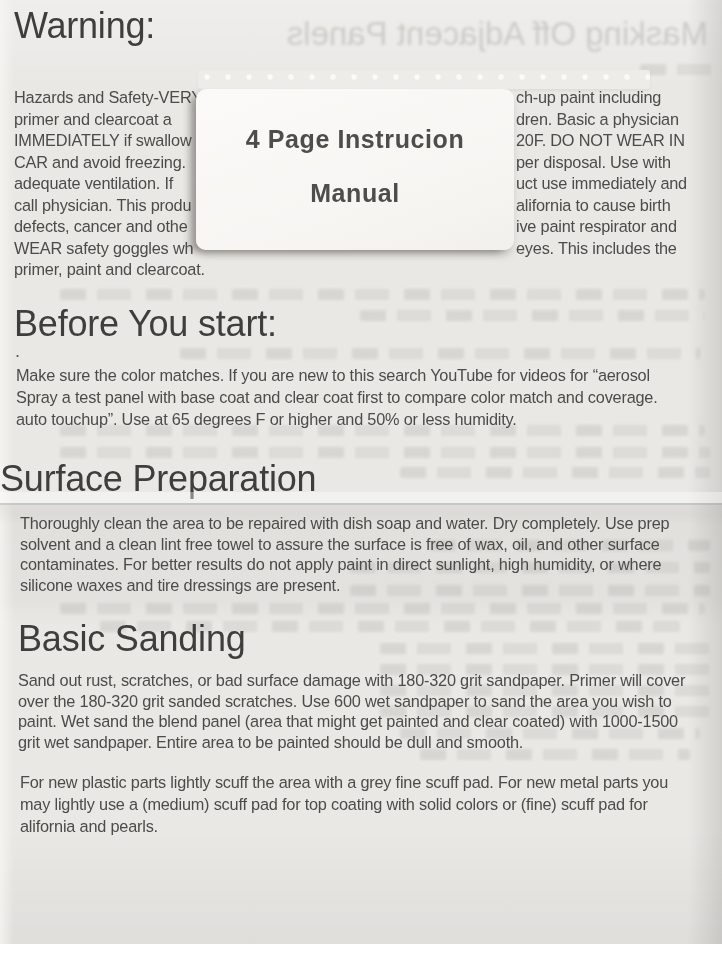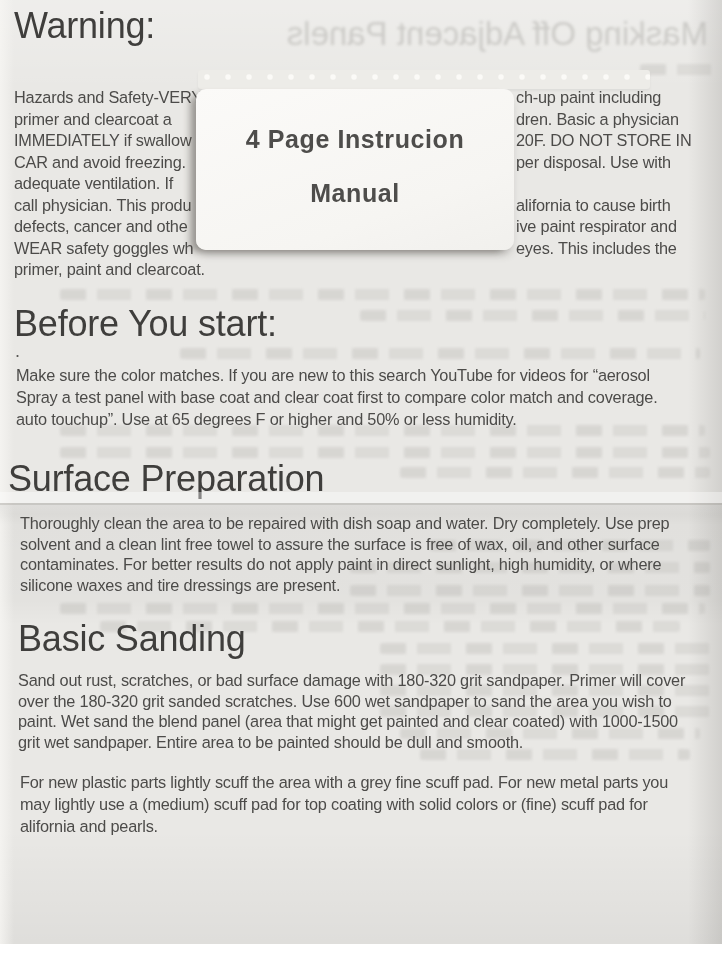--- a/index.html
+++ b/index.html
@@ -84,28 +84,29 @@
     <div class="wline" style="top:0px">
       <span class="bline wl">Hazards and Safety-VERY</span>
       <span class="bline wr">ch-up paint including</span>
     </div>
     <div class="wline" style="top:21.5px">
       <span class="bline wl">primer and clearcoat a</span>
       <span class="bline wr">dren. Basic a physician</span>
     </div>
     <div class="wline" style="top:43px">
       <span class="bline wl">IMMEDIATELY if swallow</span>
-      <span class="bline wr">20F. DO NOT STORE IN</span>
+      <span class="bline wr">20F. DO NOT WEAR IN</span>
     </div>
     <div class="wline" style="top:64.5px">
       <span class="bline wl">CAR and avoid freezing.</span>
       <span class="bline wr">per disposal. Use with</span>
     </div>
     <div class="wline" style="top:86px">
       <span class="bline wl">adequate ventilation. If</span>
+      <span class="bline wr">uct use immediately and</span>
     </div>
     <div class="wline" style="top:107.5px">
       <span class="bline wl">call physician. This produ</span>
       <span class="bline wr">alifornia to cause birth</span>
     </div>
     <div class="wline" style="top:129px">
       <span class="bline wr">ive paint respirator and</span>
       <span class="bline wl">defects, cancer and othe</span>
     </div>
     <div class="wline" style="top:150.5px">
@@ -124,21 +125,21 @@
   </div>
 
   <div class="hd" style="left:14px;top:302px">Before You start:</div>
   <div class="dot" style="left:15px;top:341px">.</div>
   <div class="para" style="left:16px;top:364px;line-height:22px">
     <span class="bline">Make sure the color matches.  If you are new to this search YouTube for videos for “aerosol</span>
     <span class="bline">Spray a test panel with base coat and clear coat first to compare color match and coverage.</span>
     <span class="bline">auto touchup”.  Use at 65 degrees F or higher and 50% or less humidity.</span>
   </div>
 
-  <div class="hd" style="left:8px;top:457px">Surface Preparation</div>
+  <div class="hd" style="left:0;top:457px">Surface Preparation</div>
 
   <div class="crease-hi"></div>
   <div class="crease-ln"></div>
   <div class="crease-sh"></div>
 
   <div class="para" style="left:20px;top:513px;line-height:20.5px">
     <span class="bline">Thoroughly clean the area to be repaired with dish soap and water.  Dry completely. Use prep</span>
     <span class="bline">solvent and a clean lint free towel to assure the surface is free of wax, oil, and other surface</span>
     <span class="bline">contaminates. For better results do not apply paint in direct sunlight, high humidity, or where</span>
     <span class="bline">silicone waxes and tire dressings are present.</span>

